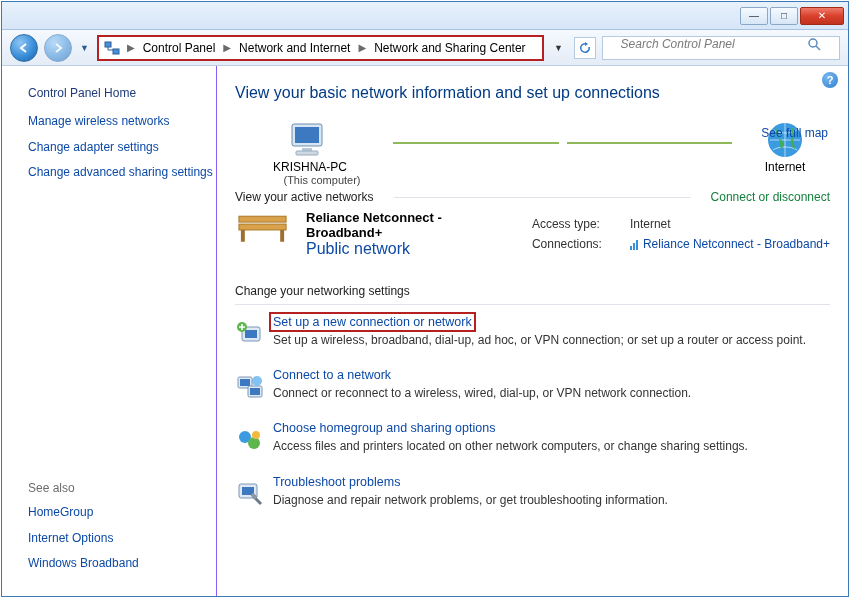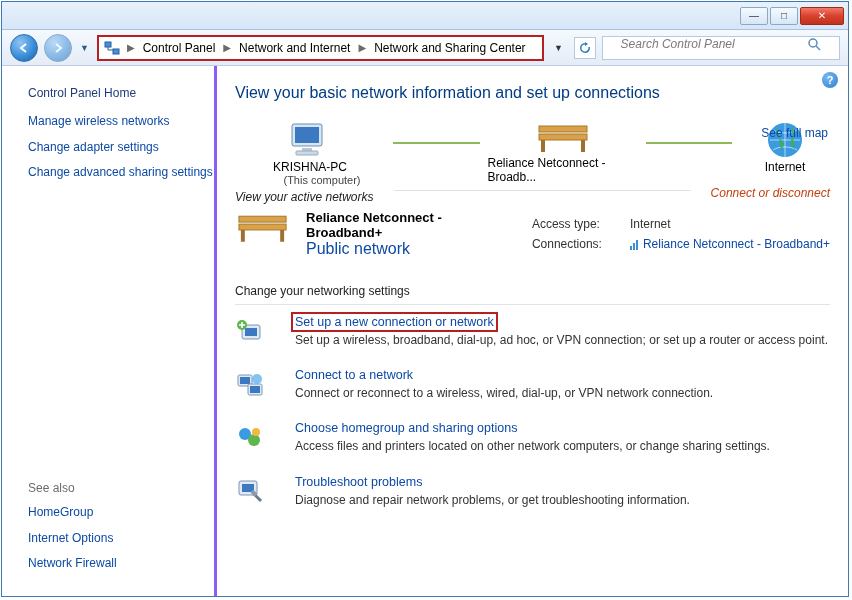--- a/index.html
+++ b/index.html
@@ -63,21 +63,21 @@
   .bc-sep { color:#6a6a6a; font-size:10px; padding:0 2px; }
   .bc-dd { width:14px; text-align:center; color:#333; font-size:9px; padding-left:4px;}
   .refresh { width:22px;height:22px;border:1px solid #b5c9df;background:#fff;display:flex;align-items:center;justify-content:center;color:#2b5f8e;margin-left:4px; }
   .searchbox {
     flex:1; height:24px; border:1px solid #b5c9df; background:#fff;
     display:flex; align-items:flex-start; justify-content:space-between; padding:0 18px;
     color:#7a7a7a; font-style:italic;
   }
   .content { flex:1; display:flex; min-height:0; }
   .sidebar {
-    width:215px; background:#fff; border-right:3px solid #8b5cf6;
+    width:215px; background:#fff; border-right:1px solid #8b5cf6;
     padding:20px 0 14px 26px; display:flex; flex-direction:column; font-size:12px;
   }
   .sidebar .heading { color:#1f3b7b; font-size:12px; margin-bottom:14px; }
   .sblink { color:#0c4aa6; margin-bottom:10px; cursor:pointer; line-height:1.3; }
   .spacer { flex:1; }
   .seealso { color:#6c6c6c; margin-bottom:10px; }
   .main { flex:1; padding:18px 18px 10px 18px; overflow:auto; position:relative; }
   .helpicon { position:absolute; top:6px; right:10px; width:16px;height:16px;border-radius:8px;background:radial-gradient(circle at 35% 30%,#78b8f0,#2d7fcf);color:#fff;font-size:11px;display:flex;align-items:center;justify-content:center;font-weight:bold; }
   .pagetitle { color:#003b85; font-size:16px; margin-bottom:18px; }
   .maprow { display:flex; align-items:flex-start; gap:8px; }
@@ -88,25 +88,25 @@
   .sectionlabel { color:#222; margin-top:4px; }
   .row2 { display:flex; align-items:center; gap:14px; padding:6px 0; }
   .divider { height:1px;background:#e0e4ea;margin:4px 0 6px 0; }
   .activeblock { display:flex; align-items:flex-start; gap:16px; flex:1; }
   .bench { width:56px;height:36px; }
   .netname { font-weight:bold; font-size:13px; }
   .public { color:#0c4aa6; font-size:16px; cursor:pointer; }
   .kv { display:grid; grid-template-columns:90px auto; row-gap:6px; column-gap:8px; font-size:12px; }
   .kv .k{color:#333;} .kv .v{color:#333;}
   .kv .vlink{color:#0c4aa6; cursor:pointer;}
-  .cd-link{color:#c2410c; cursor:pointer; white-space:nowrap;}
+  .cd-link{color:#15803d; cursor:pointer; white-space:nowrap;}
   .section2 { margin-top:20px; }
   .legendline { color:#222; margin-bottom:6px; }
   .hr { height:1px; background:#e0e4ea; margin:0 0 10px 0; }
-  .task { display:flex; align-items:center; gap:30px; margin-bottom:20px; }
+  .task { display:flex; align-items:flex-end; gap:8px; margin-bottom:20px; }
   .ticon { width:30px; height:28px; flex:none; display:flex;align-items:center;justify-content:center; }
   .tlink { color:#0c4aa6; cursor:pointer; font-size:12.5px; }
   .tdesc { color:#333; font-size:12px; margin-top:3px; line-height:1.35; }
   .hl { position:relative; display:inline-block; }
   .hl::after{ content:""; position:absolute; left:-4px; right:-4px; top:-3px; bottom:-3px; border:2px solid #b62020; pointer-events:none; }
   
   .computer-svg{width:44px;height:40px;}
   .globe-svg{width:40px;height:40px;}
   .sigicn{width:10px;height:12px;display:inline-block;vertical-align:-2px;margin-right:3px;}
 </style>
@@ -171,62 +171,53 @@
   <div class="content">
     <div class="sidebar">
       <div class="heading">Control Panel Home</div>
       <div class="sblink">Manage wireless networks</div>
       <div class="sblink">Change adapter settings</div>
       <div class="sblink">Change advanced sharing settings</div>
       <div class="spacer"></div>
       <div class="seealso">See also</div>
       <div class="sblink">HomeGroup</div>
       <div class="sblink">Internet Options</div>
-      <div class="sblink">Network Firewall</div>
+      <div class="sblink">Windows Broadband</div>
     </div>
 
     <div class="main">
       <div class="helpicon">?</div>
       <div class="pagetitle">View your basic network information and set up connections</div>
       <span class="seefullmap">See full map</span>
 
       <div class="maprow">
         <div class="node">
           <svg class="computer-svg" viewBox="0 0 44 40">
               <rect x="4" y="4" width="30" height="22" rx="2" fill="#d7e5f4" stroke="#6e8fad"></rect>
               <rect x="7" y="7" width="24" height="16" fill="#3d79c1"></rect>
               <rect x="14" y="28" width="10" height="3" fill="#b7c7d8"></rect>
               <rect x="8" y="31" width="22" height="4" rx="1" fill="#cfd9e5" stroke="#9ab"></rect>
             </svg>
           <div>KRISHNA-PC</div>
           <div class="node-sub">(This computer)</div>
         </div>
         <div class="mapline"></div>
-        <div class="node">
-          <svg class="bench" viewBox="0 0 56 36">
-              <rect x="4" y="6" width="48" height="6" fill="#d9a24a" stroke="#a77728"></rect>
-              <rect x="4" y="14" width="48" height="6" fill="#d9a24a" stroke="#a77728"></rect>
-              <rect x="6" y="20" width="4" height="12" fill="#9e6f2f"></rect>
-              <rect x="46" y="20" width="4" height="12" fill="#9e6f2f"></rect>
-            </svg>
-          <div>Reliance Netconnect - Broadb...</div>
-        </div>
         <div class="mapline"></div>
         <div class="node" style="width:90px">
           <svg class="globe-svg" viewBox="0 0 40 40">
               <circle cx="20" cy="20" r="17" fill="#3b9be0"></circle>
               <path d="M5 20h30M20 3v34M8 10c6 4 18 4 24 0M8 30c6-4 18-4 24 0" stroke="#fff" stroke-width="1" fill="none" opacity=".6"></path>
               <path d="M12 8c-2 4-1 9 3 11 5 2 4 8 1 11" fill="#3fae46" opacity=".85"></path>
               <path d="M26 6c3 3 4 8 1 12-3 3-1 9 3 11" fill="#3fae46" opacity=".85"></path>
             </svg>
           <div>Internet</div>
         </div>
       </div>
 
-      <div style="display:flex;align-items:flex-start;gap:20px;font-style:italic;">
+      <div style="display:flex;align-items:flex-end;gap:20px;">
         <div class="sectionlabel">View your active networks</div>
         <div class="divider" style="flex:1"></div>
         <span class="cd-link">Connect or disconnect</span>
       </div>
 
       <div class="row2">
         <div class="activeblock">
           <svg class="bench" viewBox="0 0 56 36">
               <rect x="4" y="6" width="48" height="6" fill="#d9a24a" stroke="#a77728"></rect>
               <rect x="4" y="14" width="48" height="6" fill="#d9a24a" stroke="#a77728"></rect>

